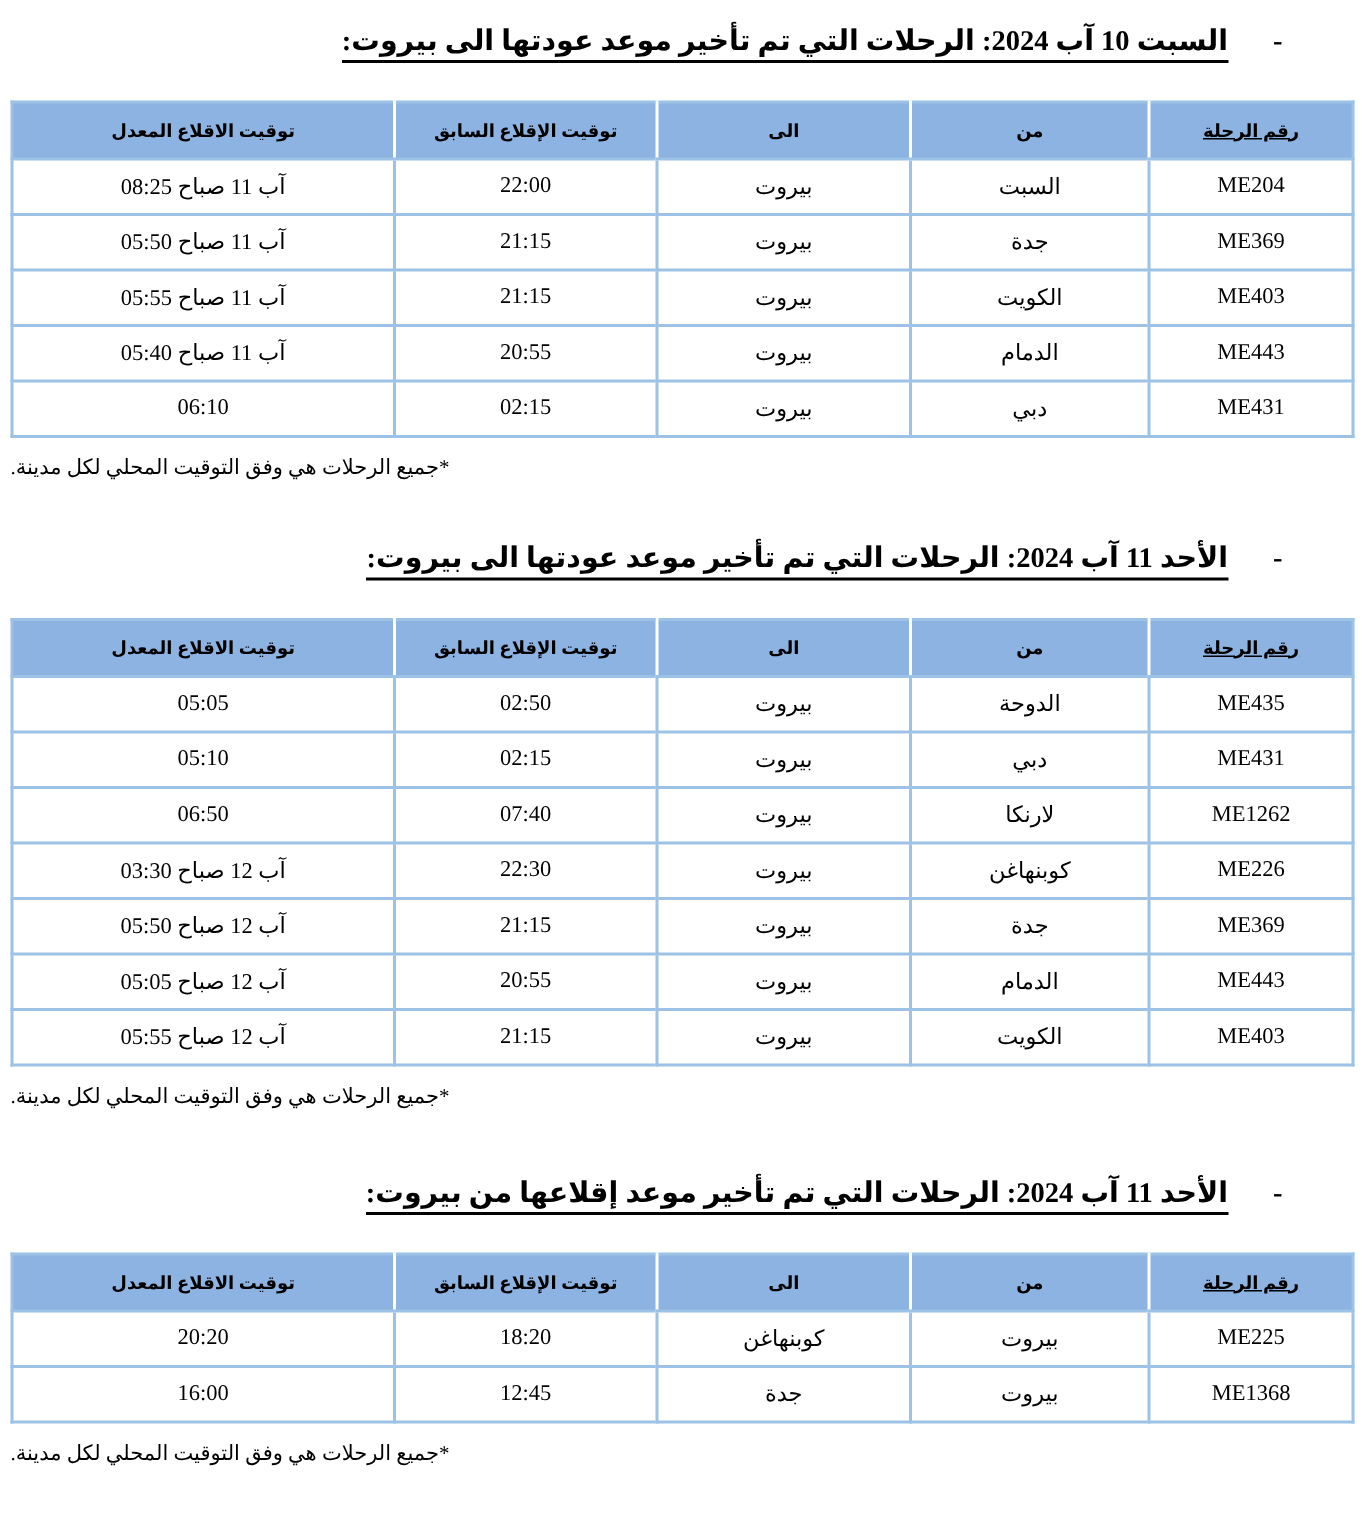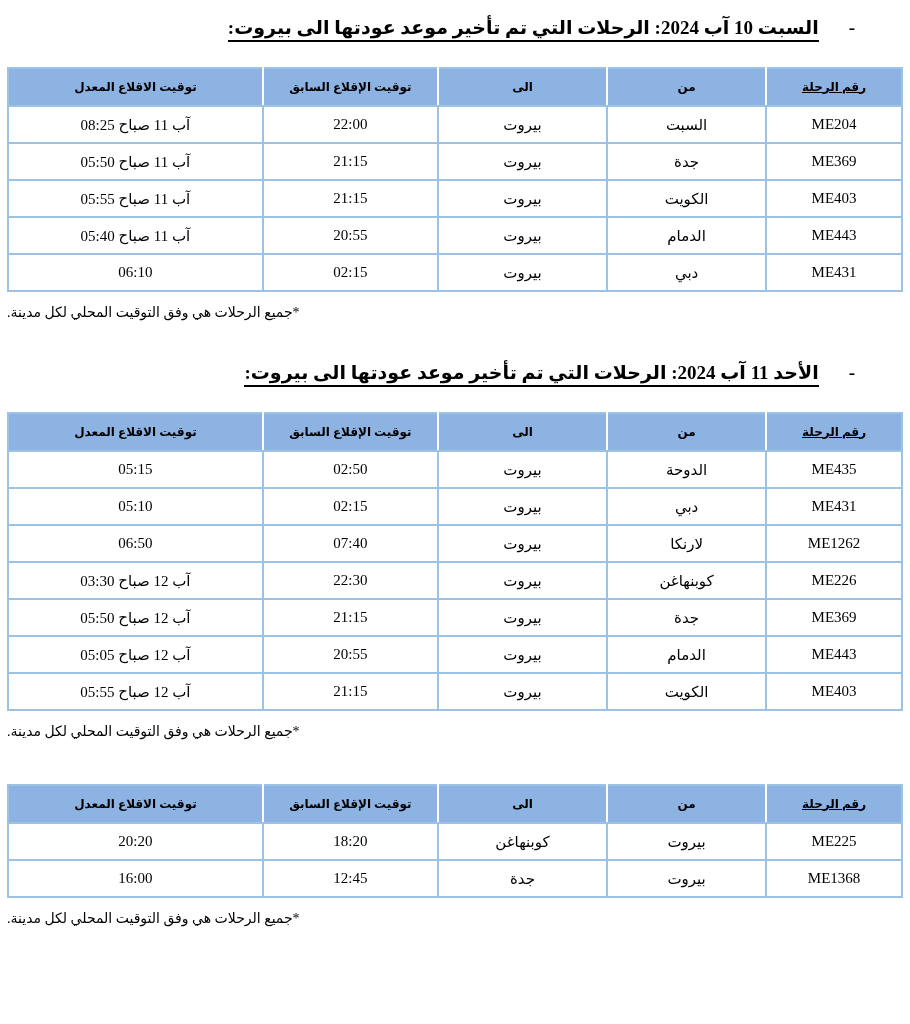--- a/index.html
+++ b/index.html
@@ -166,21 +166,21 @@
           <th>توقيت الإقلاع السابق</th>
           <th>توقيت الاقلاع المعدل</th>
         </tr>
       </thead>
       <tbody>
           <tr>
             <td class="c-flight">ME435</td>
             <td class="c-from">الدوحة</td>
             <td class="c-to">بيروت</td>
             <td class="c-prev">02:50</td>
-            <td class="c-mod">05:15</td>
+            <td class="c-mod">05:05</td>
           </tr>
           <tr>
             <td class="c-flight">ME431</td>
             <td class="c-from">دبي</td>
             <td class="c-to">بيروت</td>
             <td class="c-prev">02:15</td>
             <td class="c-mod">05:10</td>
           </tr>
           <tr>
             <td class="c-flight">ME1262</td>
@@ -216,20 +216,23 @@
             <td class="c-to">بيروت</td>
             <td class="c-prev">21:15</td>
             <td class="c-mod">05:55 صباح‎ 12 آب</td>
           </tr>
         </tbody>
     </table>
     <div class="footnote">*جميع الرحلات هي وفق التوقيت المحلي لكل مدينة.</div>
   </div>
 
   <div class="section third">
+    <div class="section-title">
+      <span class="dash">-</span><span class="title-text">الأحد 11 آب 2024: الرحلات التي تم تأخير موعد إقلاعها من بيروت:</span>
+    </div>
     <table class="flights">
       <colgroup>
         <col style="width:15.2%">
           <col style="width:17.8%">
           <col style="width:18.9%">
           <col style="width:19.6%">
           <col style="width:28.5%">
       </colgroup>
       <thead>
         <tr>

